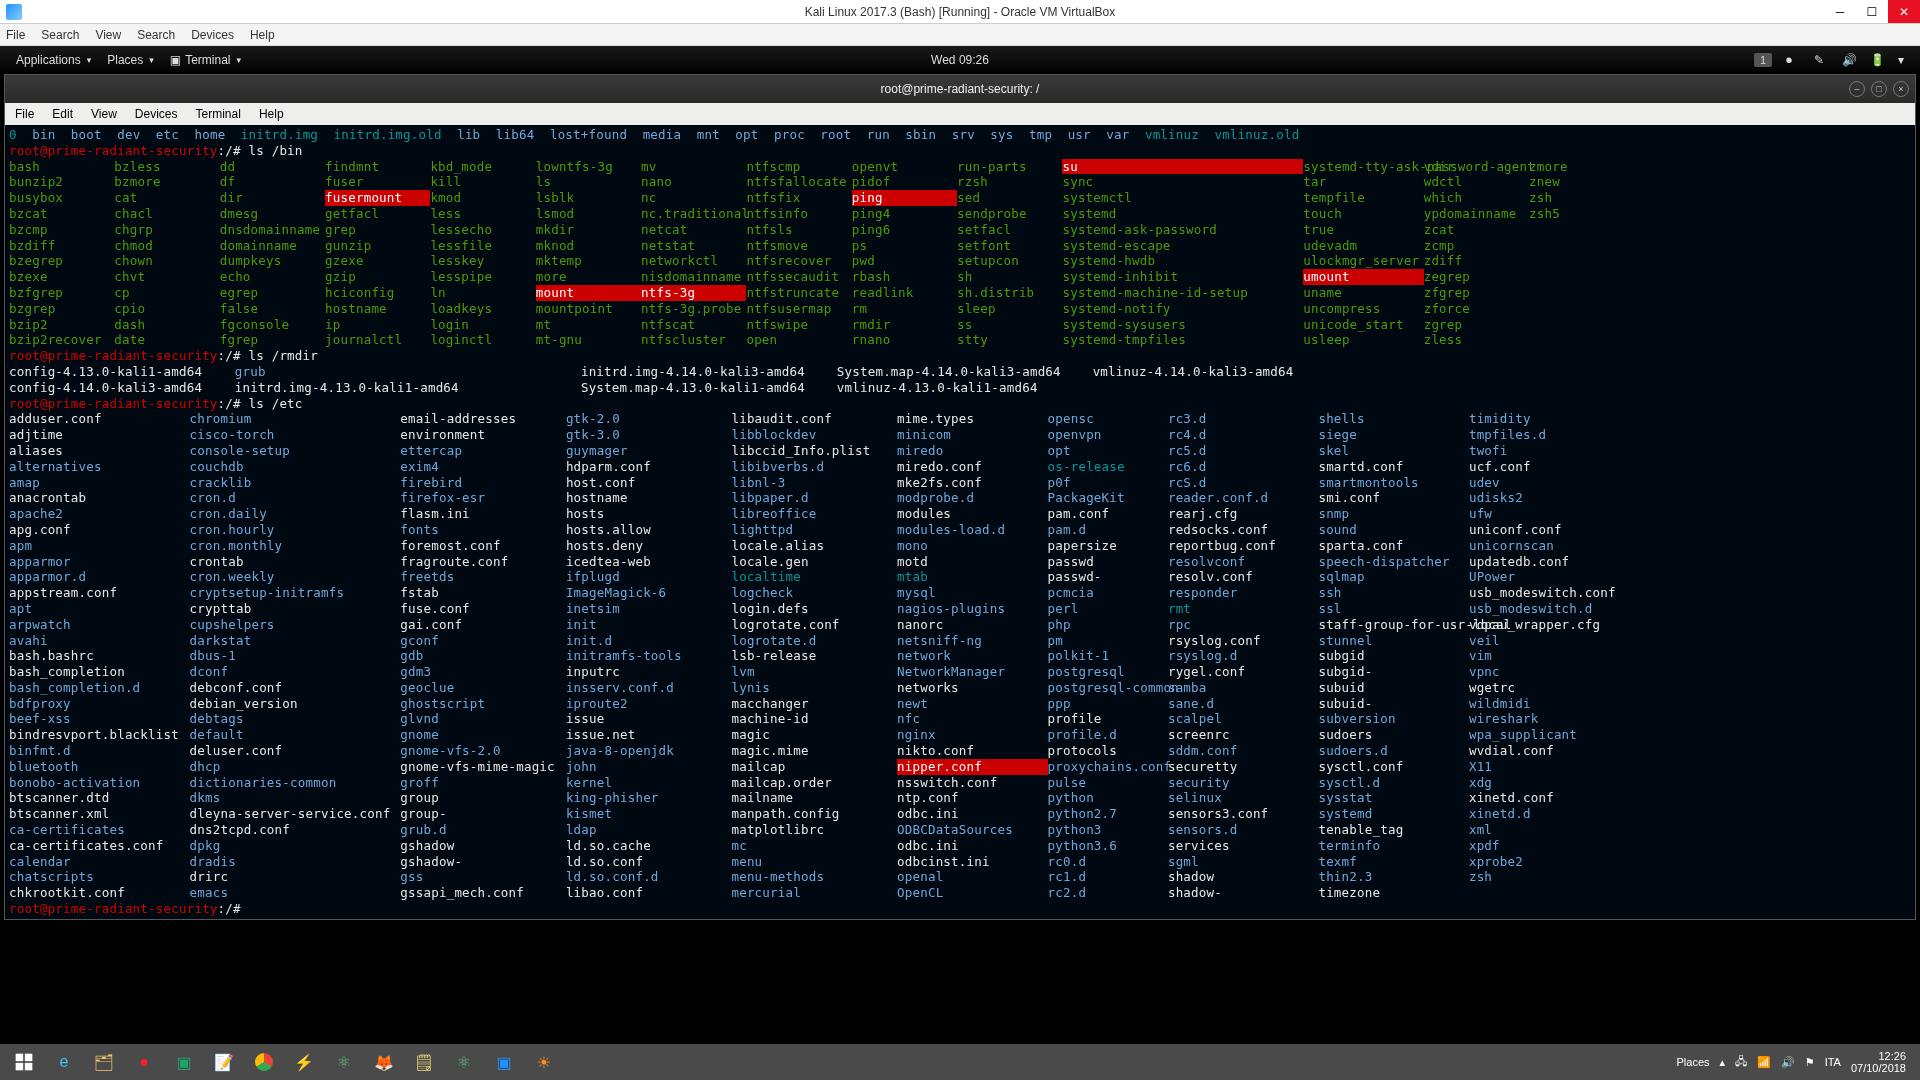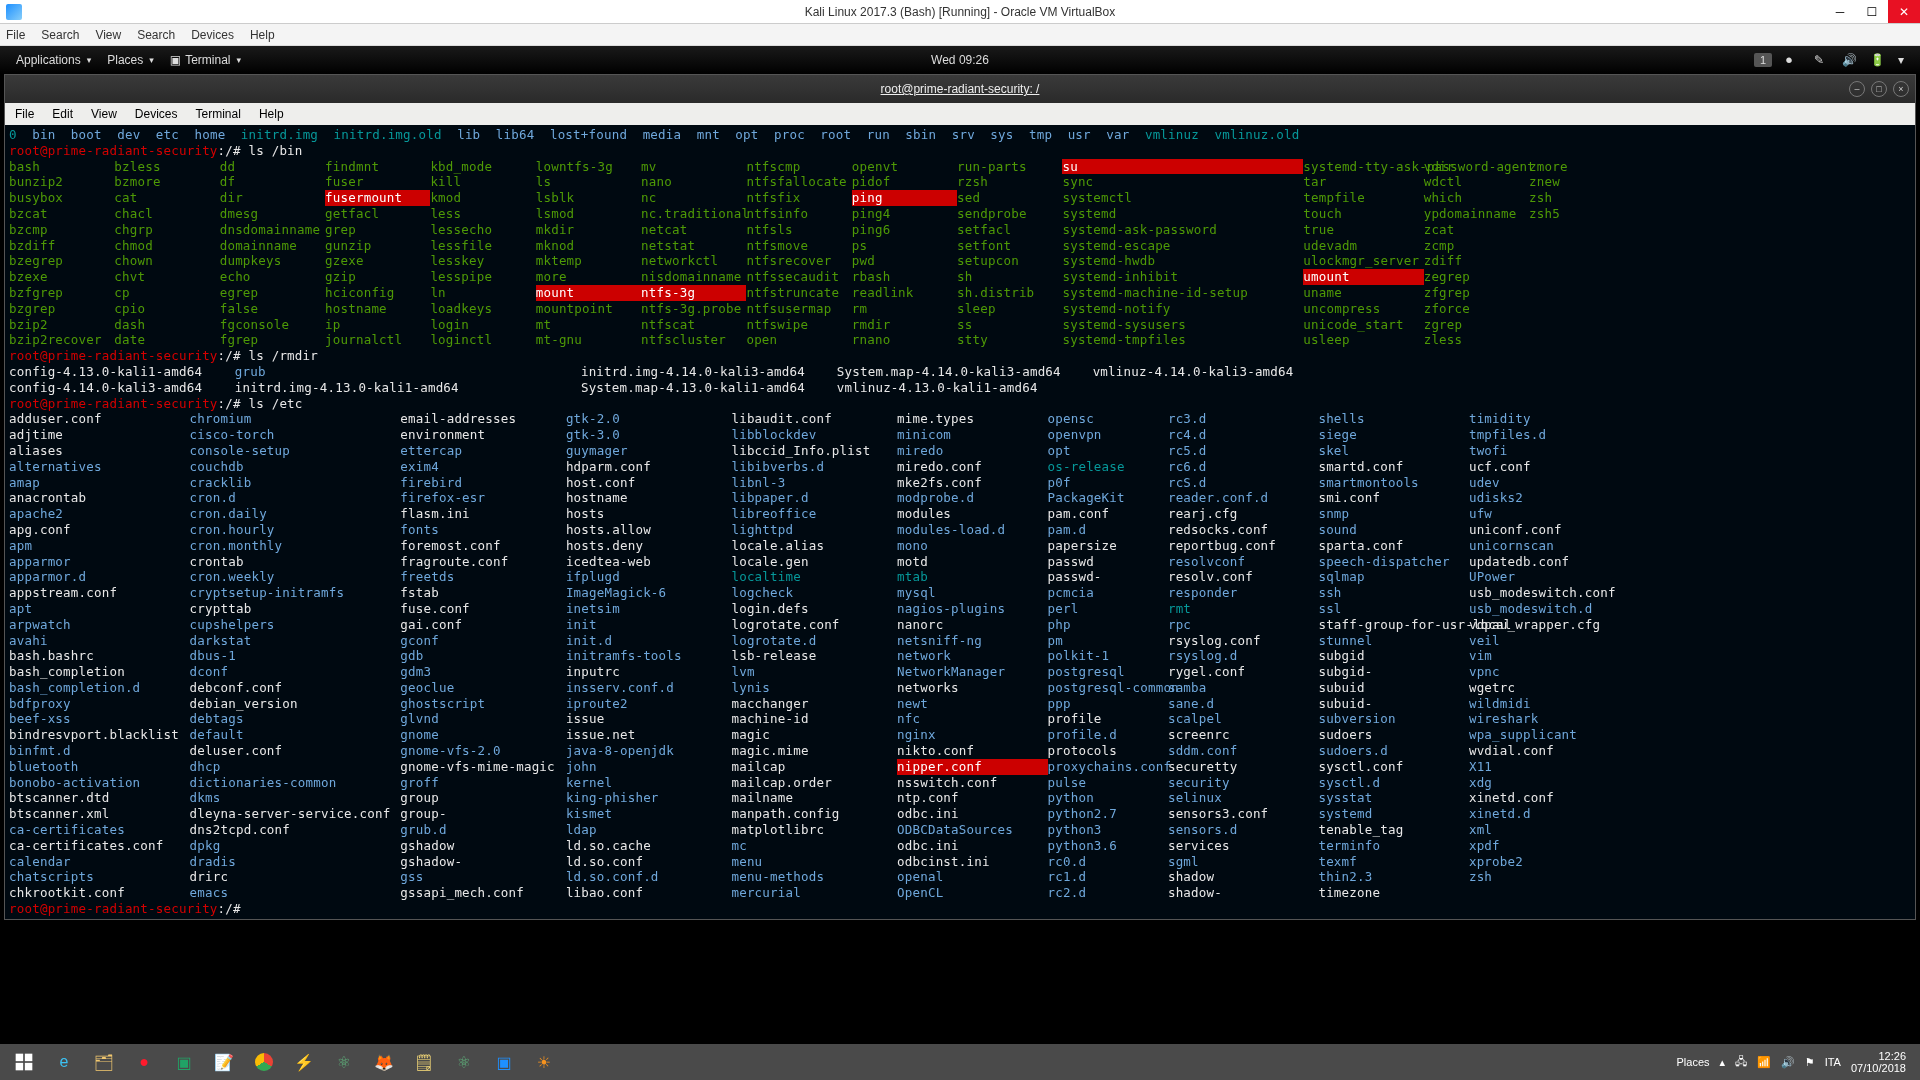--- a/index.html
+++ b/index.html
@@ -18,21 +18,21 @@
 .kali-topbar { height:28px; background:linear-gradient(#1a1a1a,#000); color:#ddd; display:flex; align-items:center; padding:0 8px; font-size:12px; position:relative; }
 .kali-topbar .center { position:absolute; left:50%; transform:translateX(-50%); }
 .kali-topbar .right { position:absolute; right:8px; display:flex; gap:14px; align-items:center; }
 .menu-item { display:flex; align-items:center; gap:4px; padding:0 8px; }
 .chev::after { content:"▾"; font-size:9px; margin-left:2px; }
 .badge { background:#555; padding:1px 6px; border-radius:2px; font-size:11px; }
 
 
 .term-win { margin:0 4px; border:1px solid #555; }
 .term-title { height:28px; background:linear-gradient(#3a3a3a,#2a2a2a); color:#eee; display:flex; align-items:center; position:relative; padding:0 8px; }
-.term-title .ttxt { position:absolute; left:50%; transform:translateX(-50%); font-size:12px;text-decoration:underline; }
+.term-title .ttxt { position:absolute; left:50%; transform:translateX(-50%); font-size:12px; }
 .tctrl { position:absolute; right:6px; display:flex; gap:6px; }
 .tctrl span { width:16px; height:16px; border:1px solid #777; border-radius:8px; display:flex; align-items:center; justify-content:center; font-size:9px; color:#ccc; }
 .term-menu { height:22px; background:#eeeeec; color:#000; display:flex; align-items:center; padding:0 10px; gap:18px; font-size:12px; }
 
 .term { font-family:"DejaVu Sans Mono","Consolas",monospace; font-size:12.5px; line-height:15.8px; color:#ccc; background:rgba(0,10,20,0.85); padding:2px 4px; white-space:pre; letter-spacing:0.2px; }
 .prompt { color:#d40000; }
 .path { color:#6fa8dc; }
 .wht { color:#e8e8e8; }
 .cy { color:#06989a; }
 .grn { color:#4e9a06; }

